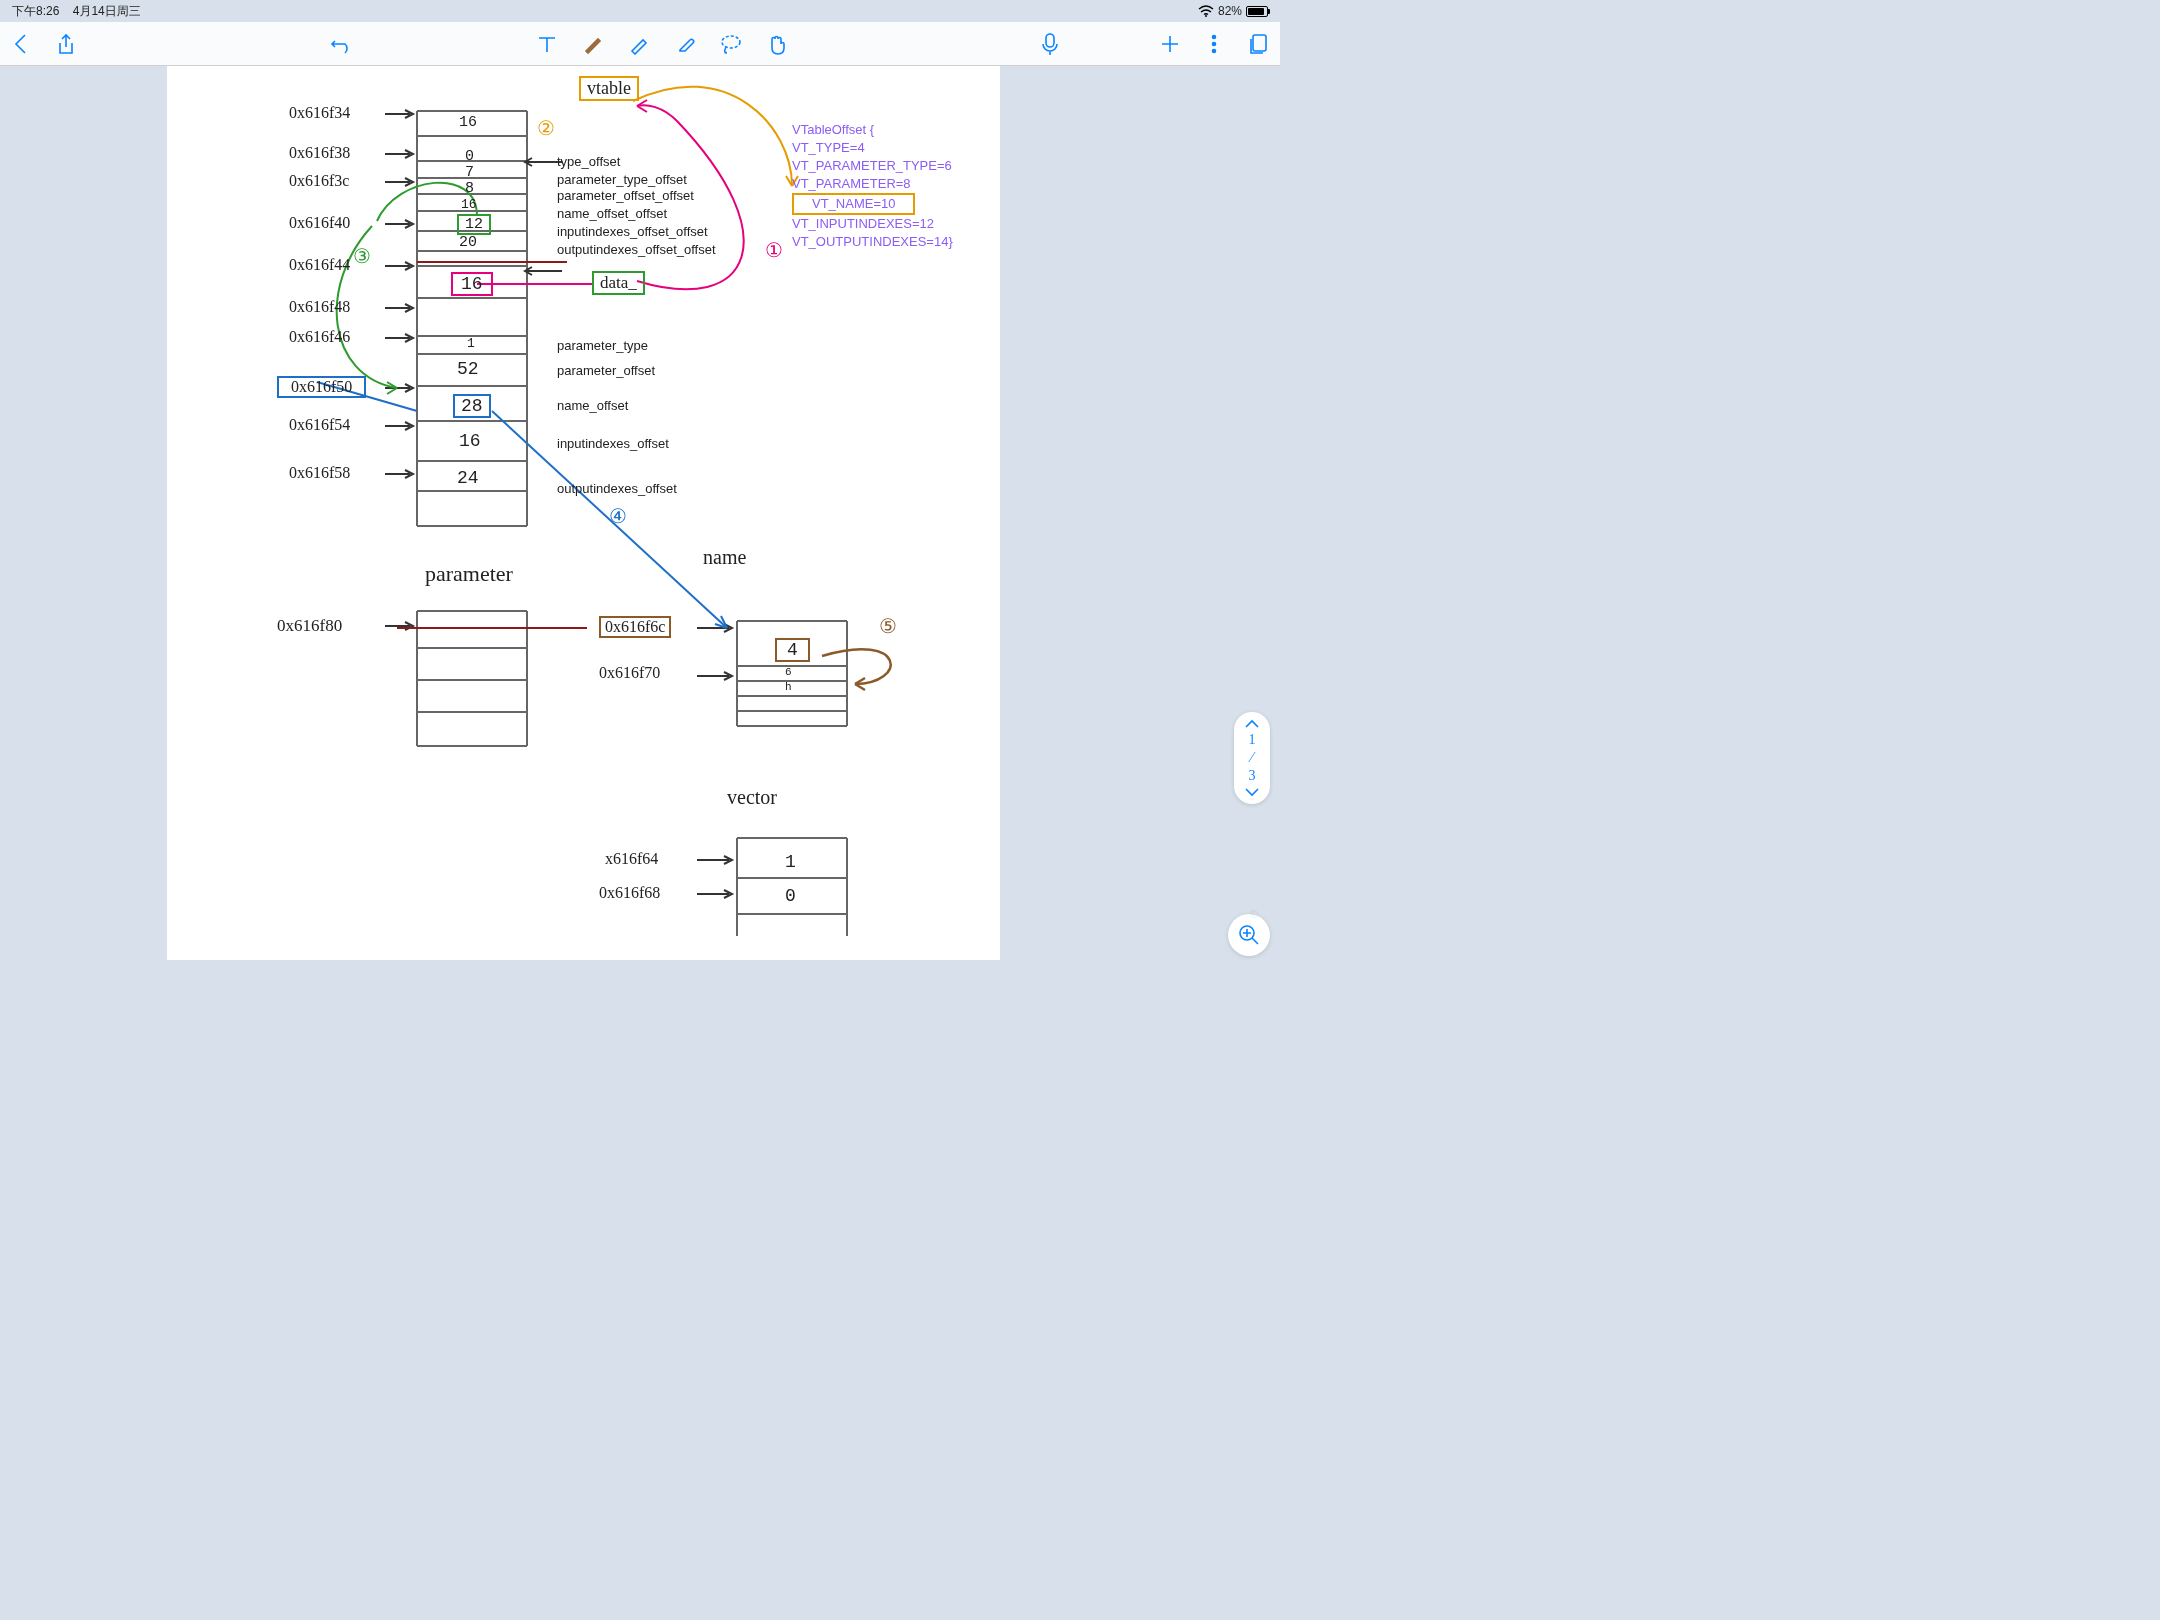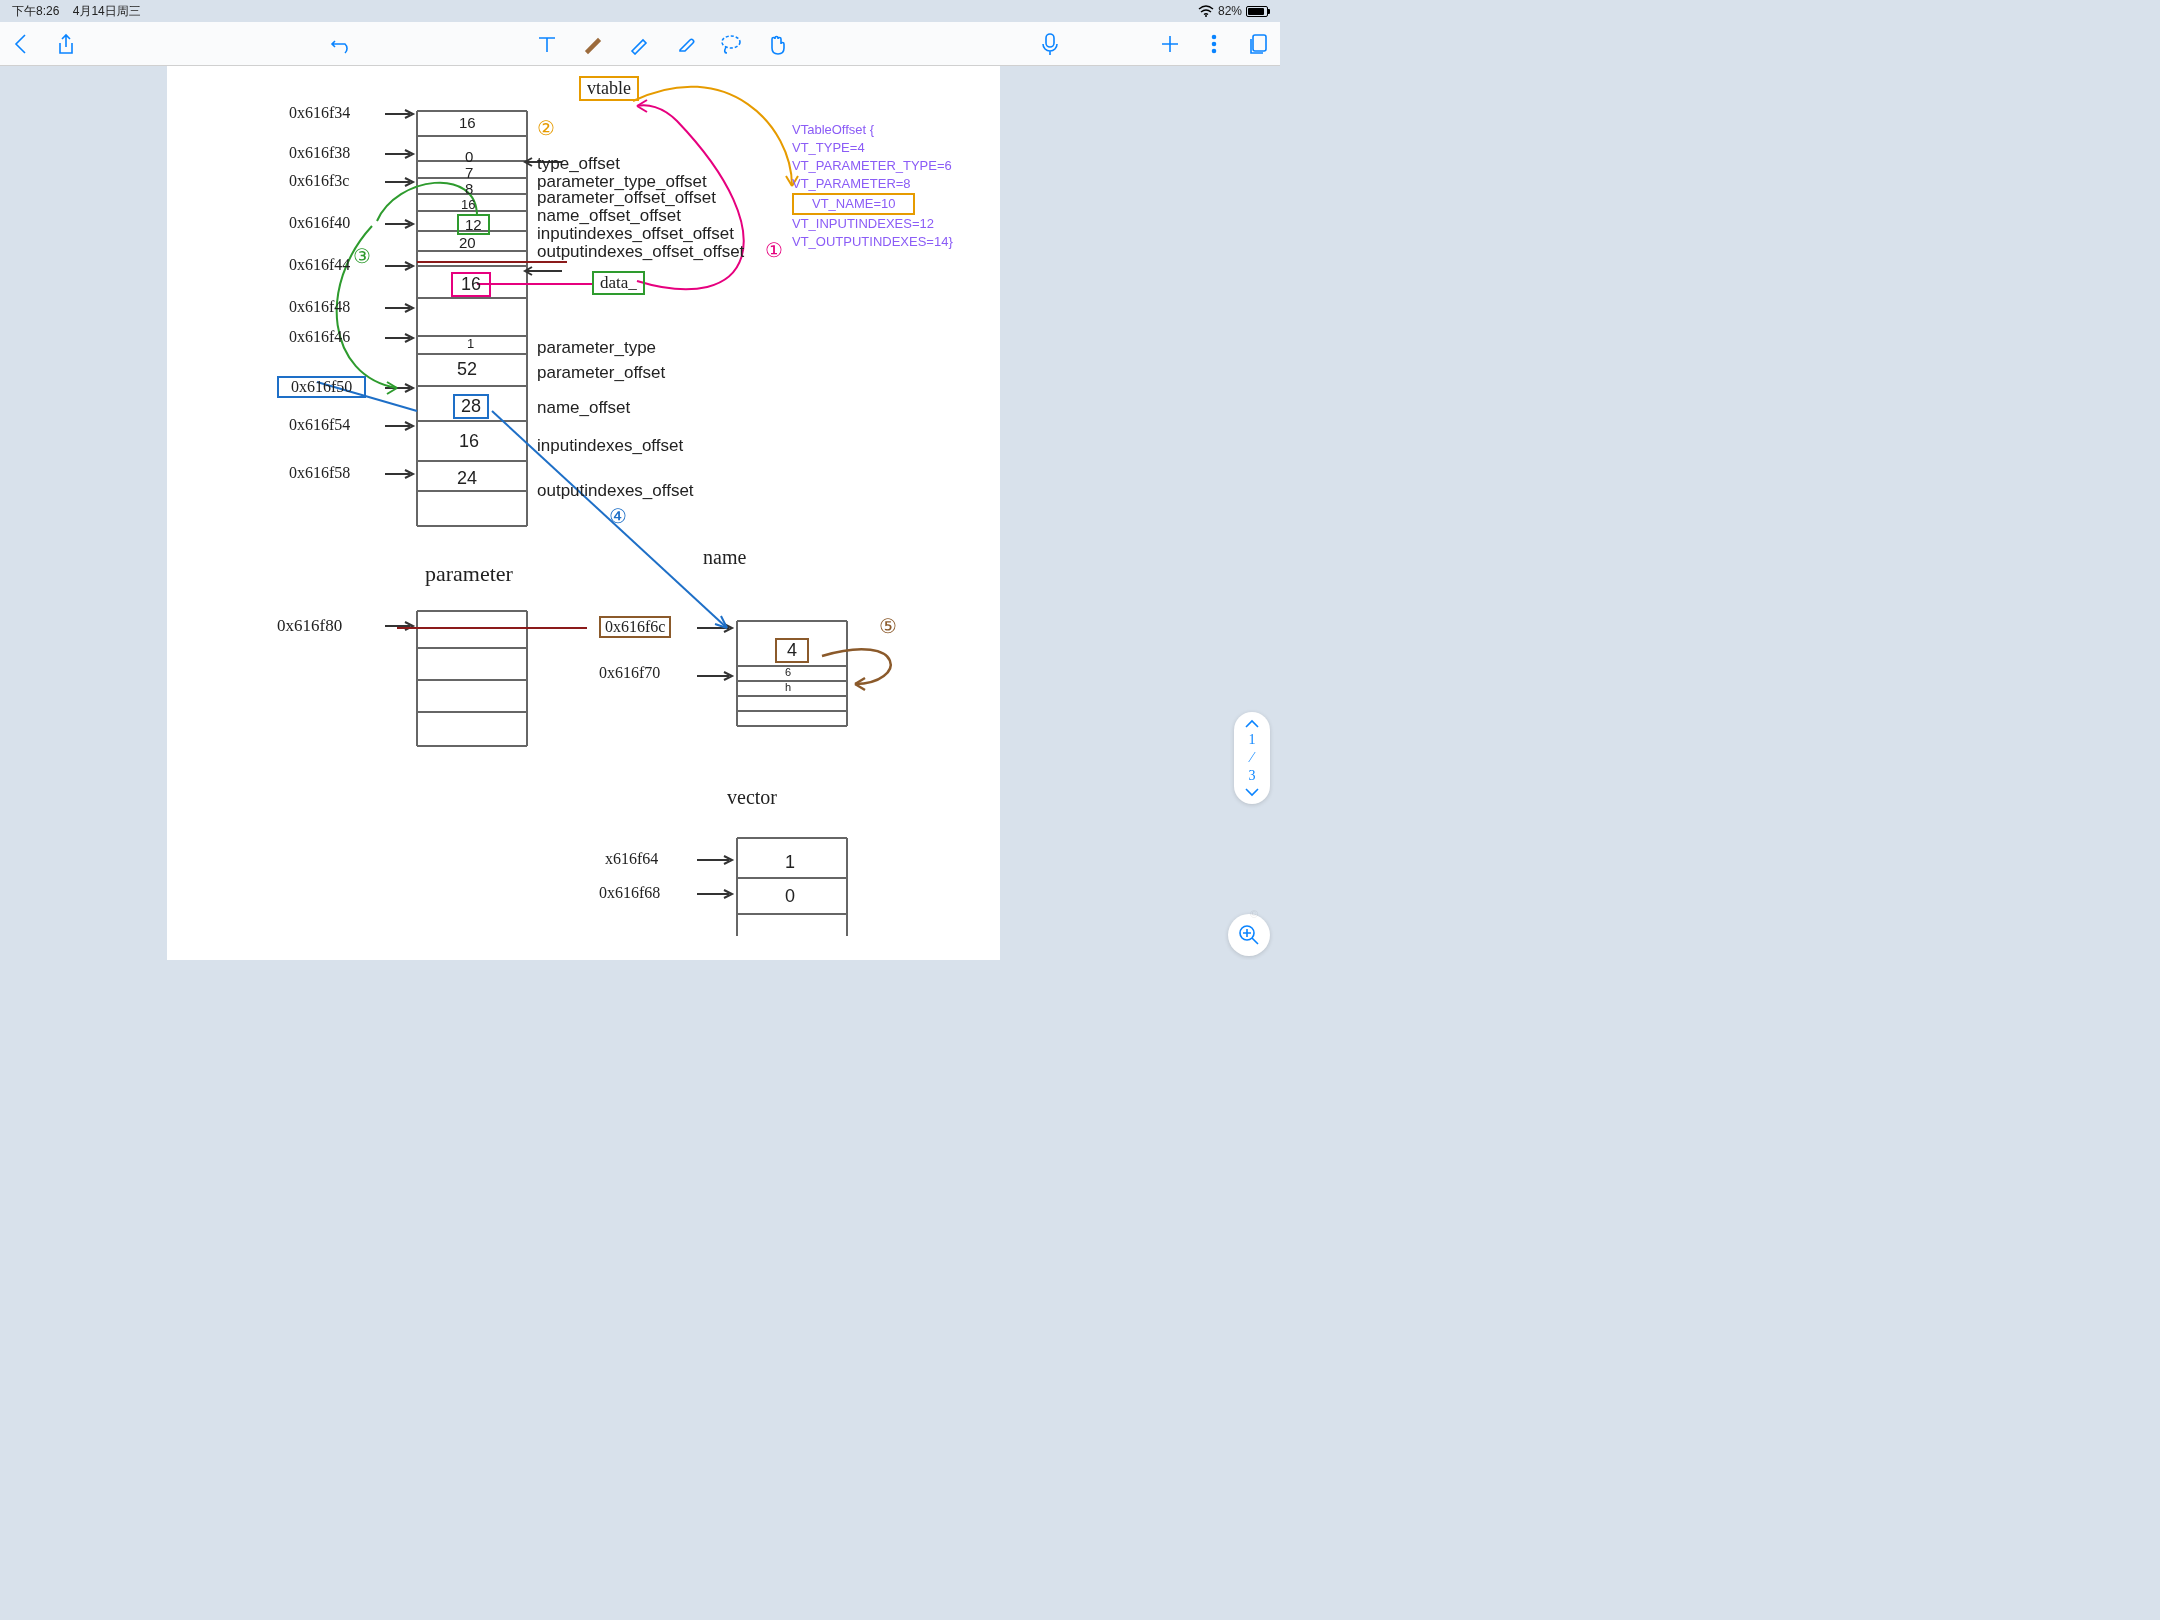--- a/index.html
+++ b/index.html
@@ -20,24 +20,24 @@
   .tb-center{flex:1;display:flex;justify-content:center;gap:22px;align-items:center;}
   .tb-mic{flex:0 0 160px;display:flex;justify-content:center;}
   .tb-right{flex:0 0 140px;display:flex;justify-content:flex-end;gap:20px;}
   .toolbar svg{stroke:#0a84ff;fill:none;stroke-width:1.6;}
   .ic{width:24px;height:24px;display:flex;align-items:center;justify-content:center;cursor:pointer;}
   .pen-fill{fill:#9c6b3c;stroke:#9c6b3c;}
 
   
   .page { position:absolute; top:66px; left:167px; width:833px; bottom:0; background:#fff; }
   .page-inner{position:absolute;inset:0;}
-  .lbl{position:absolute;font-size:17px;color:#222;}
+  .lbl{position:absolute;font-size:13px;color:#222;margin-left:20px;}
   .hw{font-family:"Segoe Script","Comic Sans MS",cursive;color:#222;}
   .enum-line{font-size:13px;color:#8b5cf6;line-height:18px;}
-  .cell-val{position:absolute;font-family:Liberation Sans, sans-serif;font-size:15px;color:#222;text-align:center;}
+  .cell-val{position:absolute;font-family:Liberation Mono, monospace;font-size:15px;color:#222;text-align:center;}
 
   
   .box-orange{border:2px solid #e69b00;}
   .box-magenta{border:2px solid #e6007e;}
   .box-green{border:2px solid #2e9b2e;}
   .box-blue{border:2px solid #1e6fc7;}
   .box-brown{border:2px solid #8b5a2b;}
 
   
   .scroller{position:absolute;right:10px;top:712px;width:36px;background:#fff;border-radius:18px;box-shadow:0 1px 4px rgba(0,0,0,.15);display:flex;flex-direction:column;align-items:center;padding:6px 0;gap:2px;font-size:14px;color:#0a84ff;}

